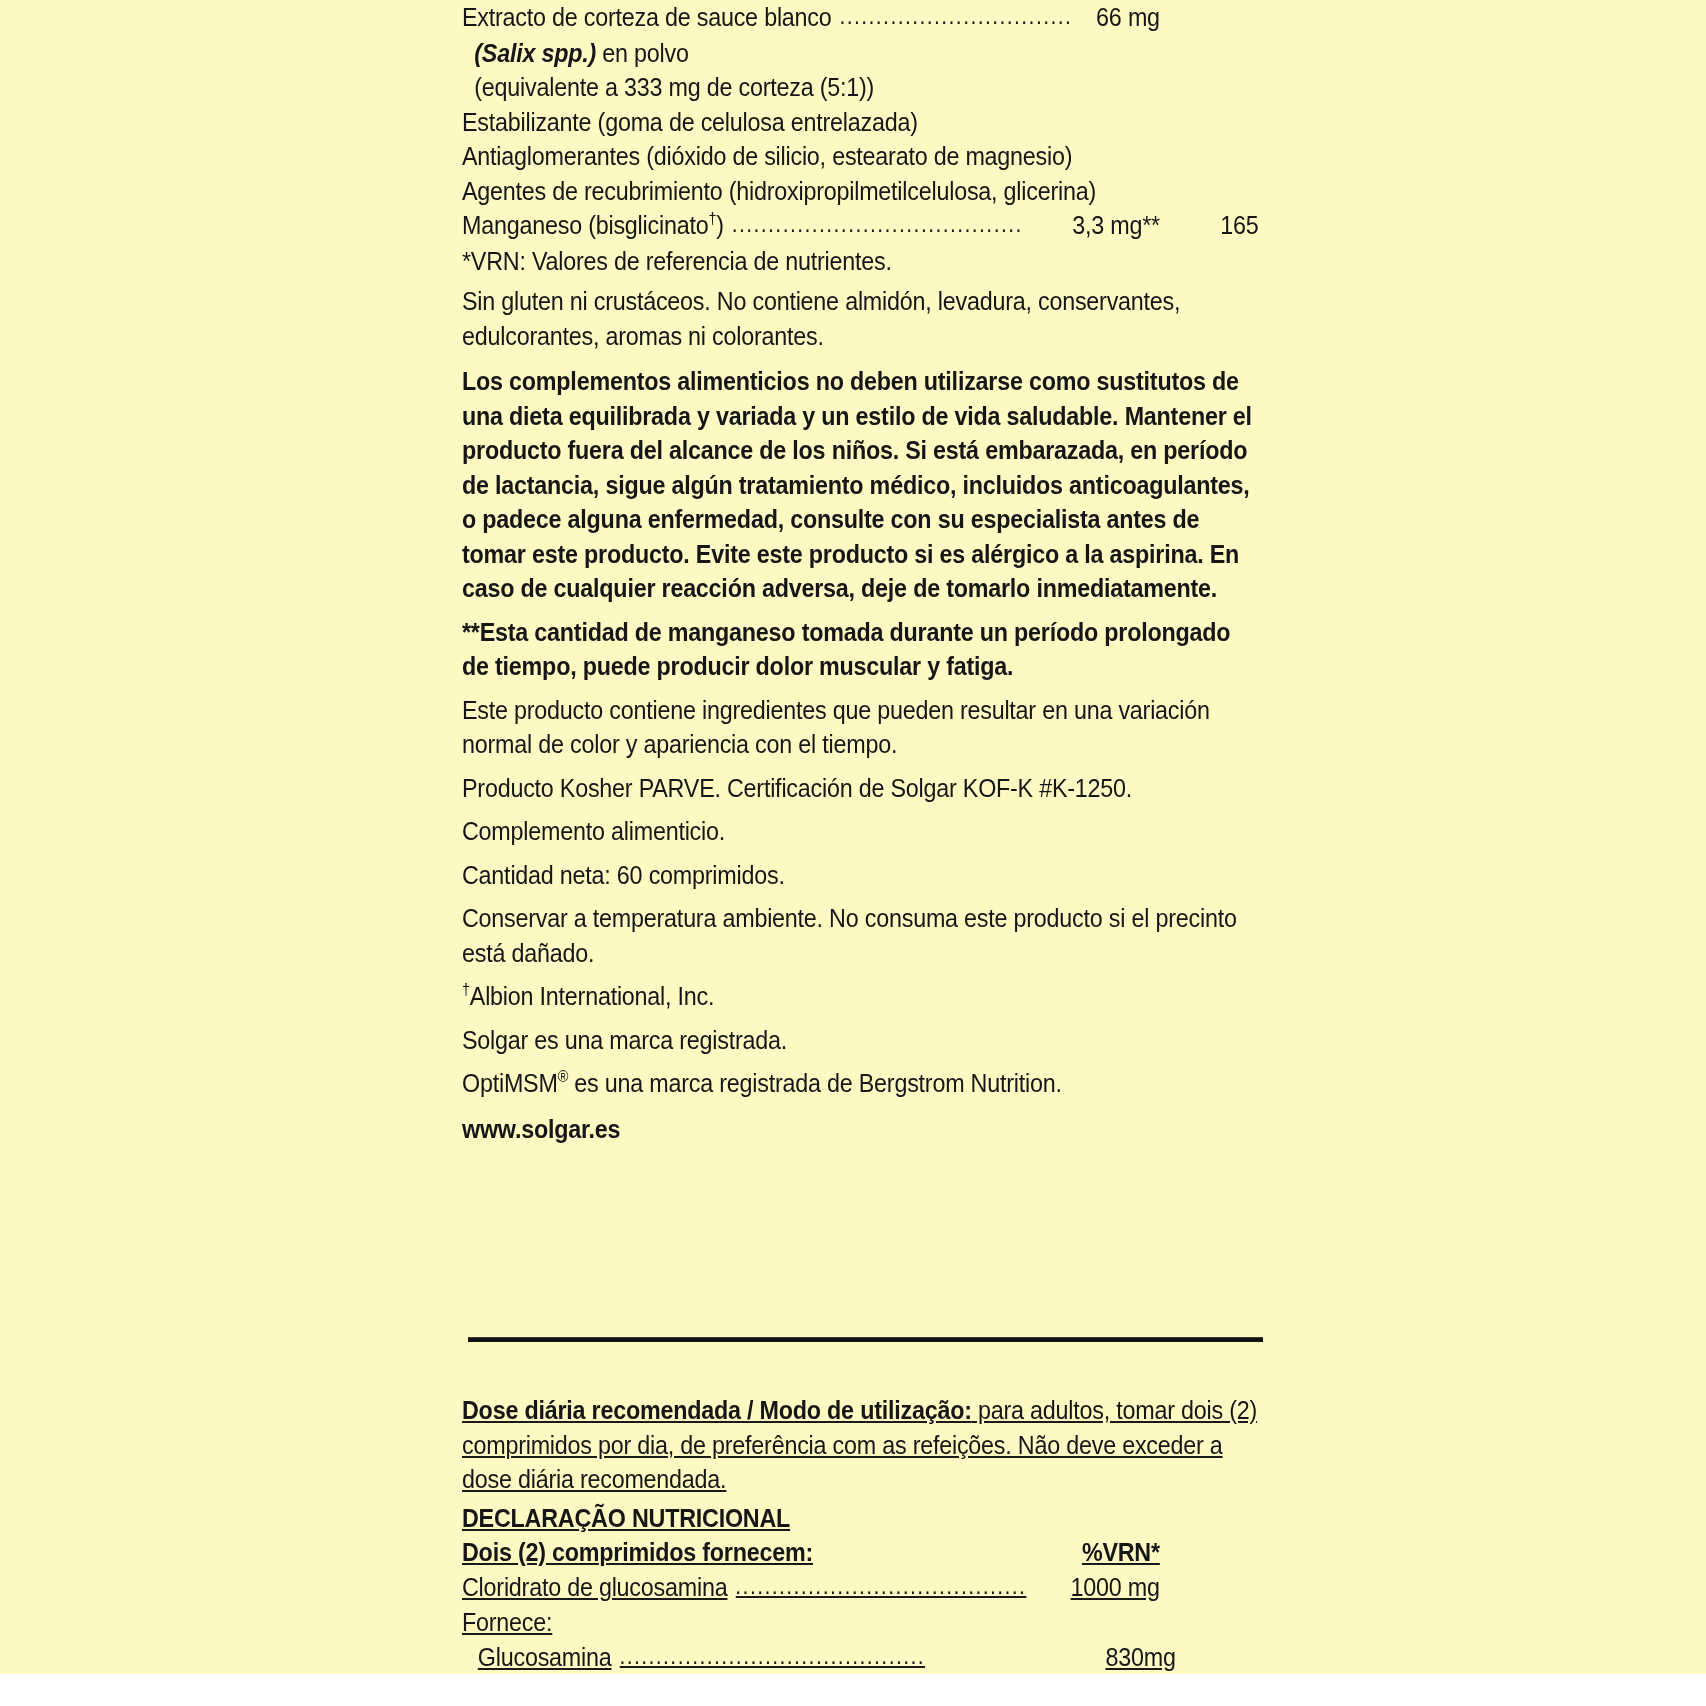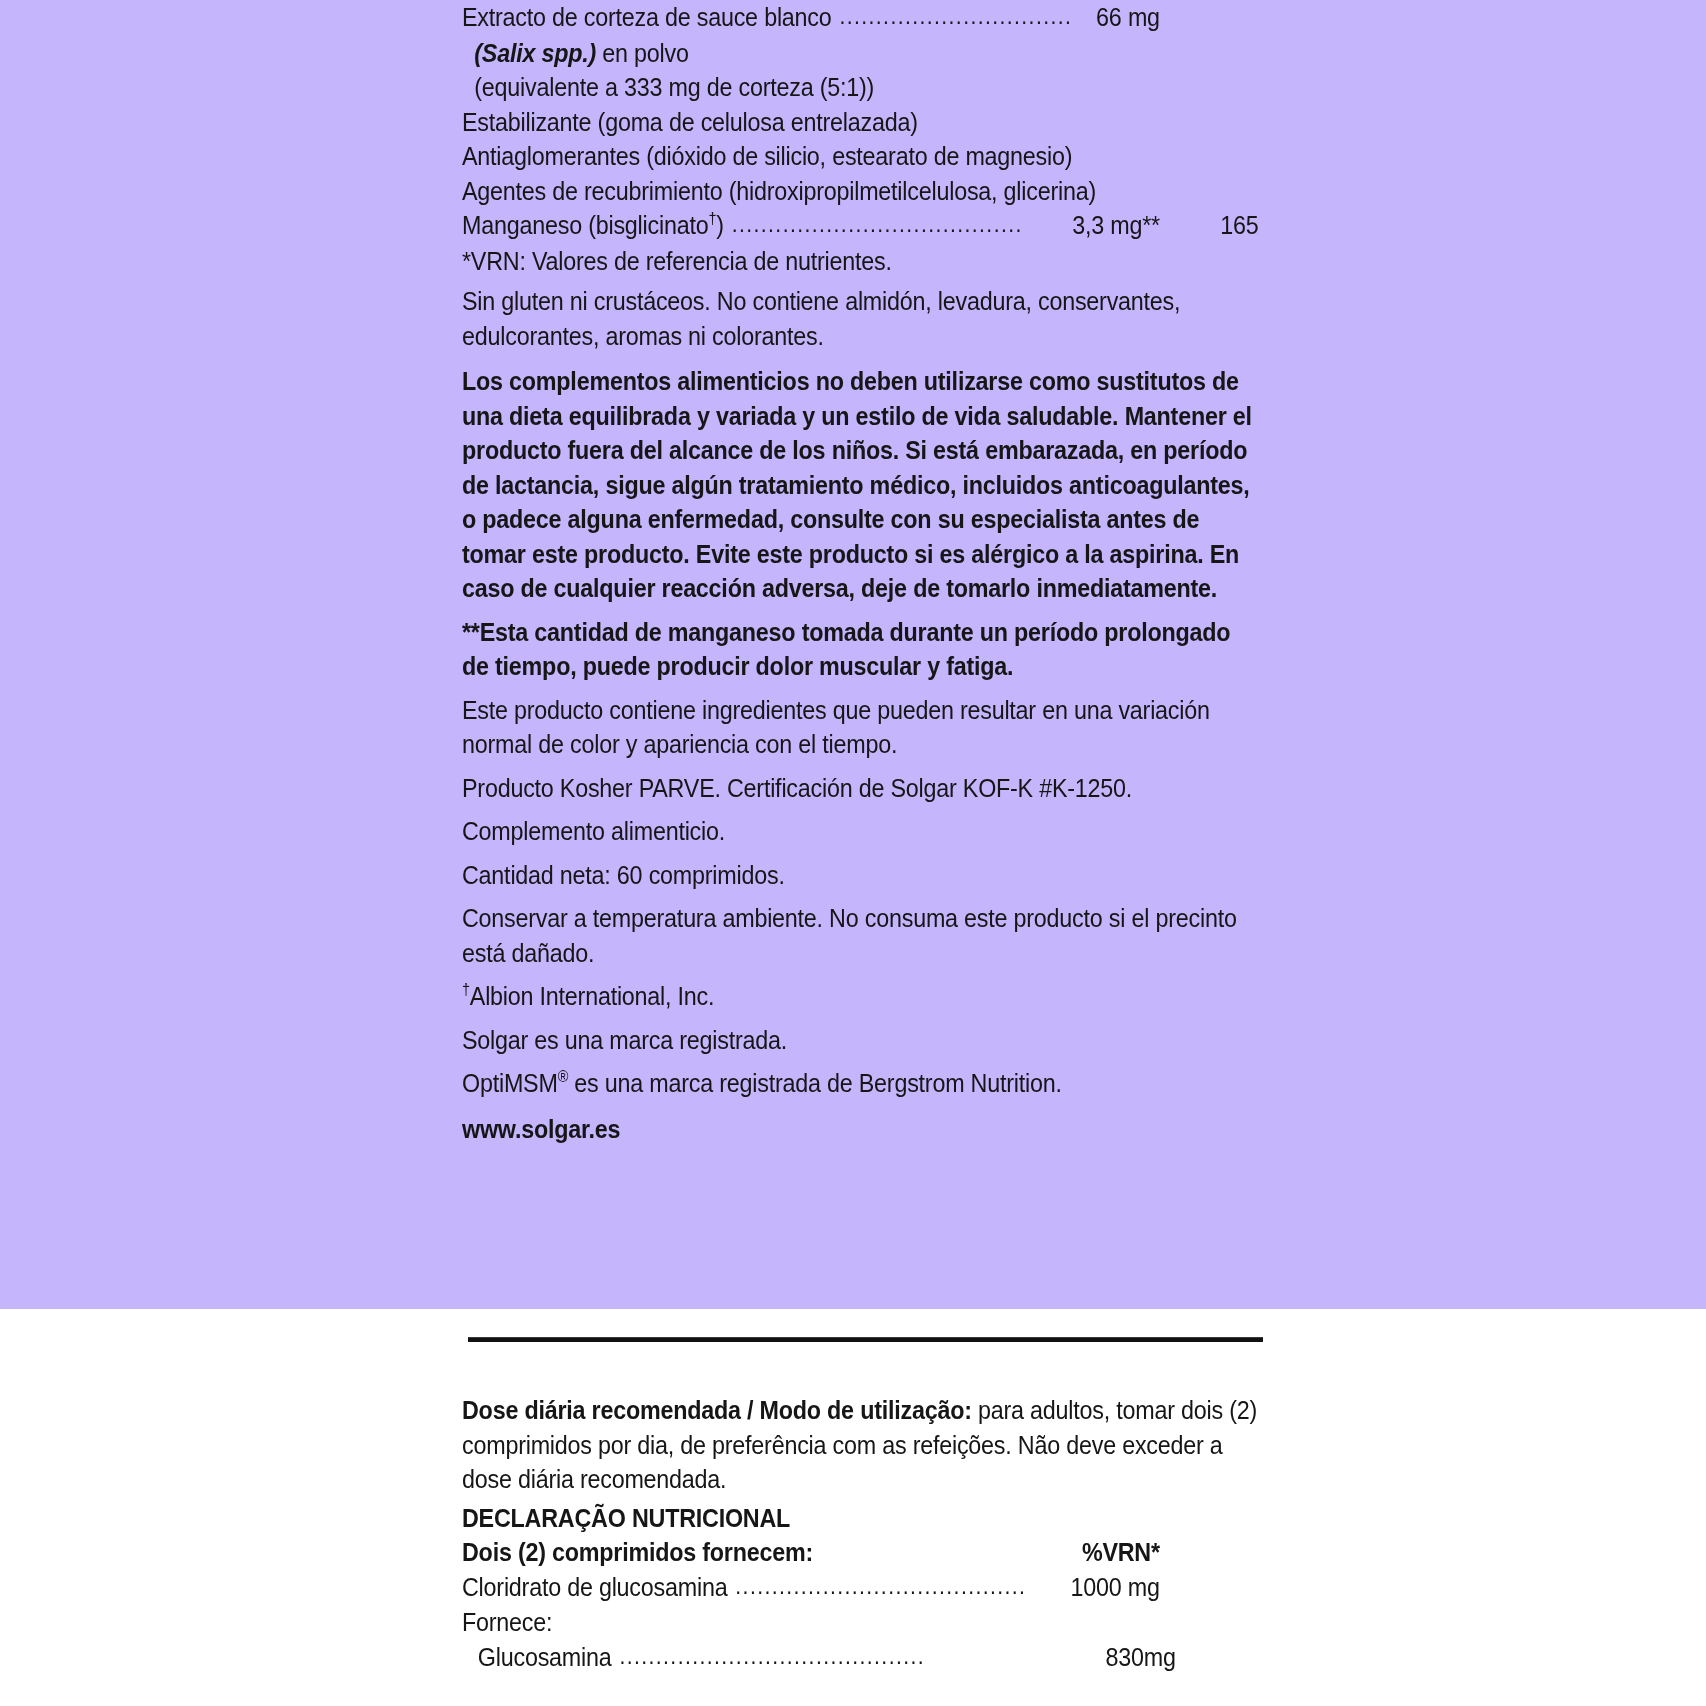--- a/index.html
+++ b/index.html
@@ -11,22 +11,22 @@
   body {
     width: 1706px;
     height: 1706px;
     overflow: hidden;
     font-family: "Liberation Sans", sans-serif;
     color: #1a1a1a;
   }
   #label {
     position: relative;
     width: 1706px;
-    height: 1309px;
-    background: #c4b5fd;
+    height: 1674px;
+    background: #fef9c3;
     box-sizing: border-box;
   }
   .panel {
     position: absolute;
     left: 462px;
     width: 800px;
   }
   
   .line {
     font-family: "Liberation Sans Narrow", "Liberation Sans", sans-serif;
@@ -156,21 +156,21 @@
 
     <div class="line" style="margin-top:9px;">Solgar es una marca registrada.</div>
 
     <div class="line" style="margin-top:9px;"><span>OptiMSM</span><span class="sup">®</span><span> es una marca registrada de Bergstrom Nutrition.</span></div>
 
     <div class="line bold" style="margin-top:11px;">www.solgar.es</div>
   </div>
 
   <div class="rule" style="top: 1337px;"></div>
 
-  <div class="panel" style="top: 1393px;">
+  <div class="panel" style="top: 1393px; text-decoration: underline;">
 
     <div class="para"><span class="bold" style="font-weight:bold;">Dose diária recomendada / Modo de utilização:</span><span> para adultos, tomar dois (2) comprimidos por dia, de preferência com as refeições. Não deve exceder a dose diária recomendada.</span></div>
 
     <div class="line bold" style="margin-top:4px;">DECLARAÇÃO NUTRICIONAL</div>
 
     <div class="row bold" style="font-weight:bold;">
       <span class="nm">Dois (2) comprimidos fornecem:</span>
       <span class="dots"></span>
       <span class="amt">%VRN*</span>
       <span class="pct"></span>

